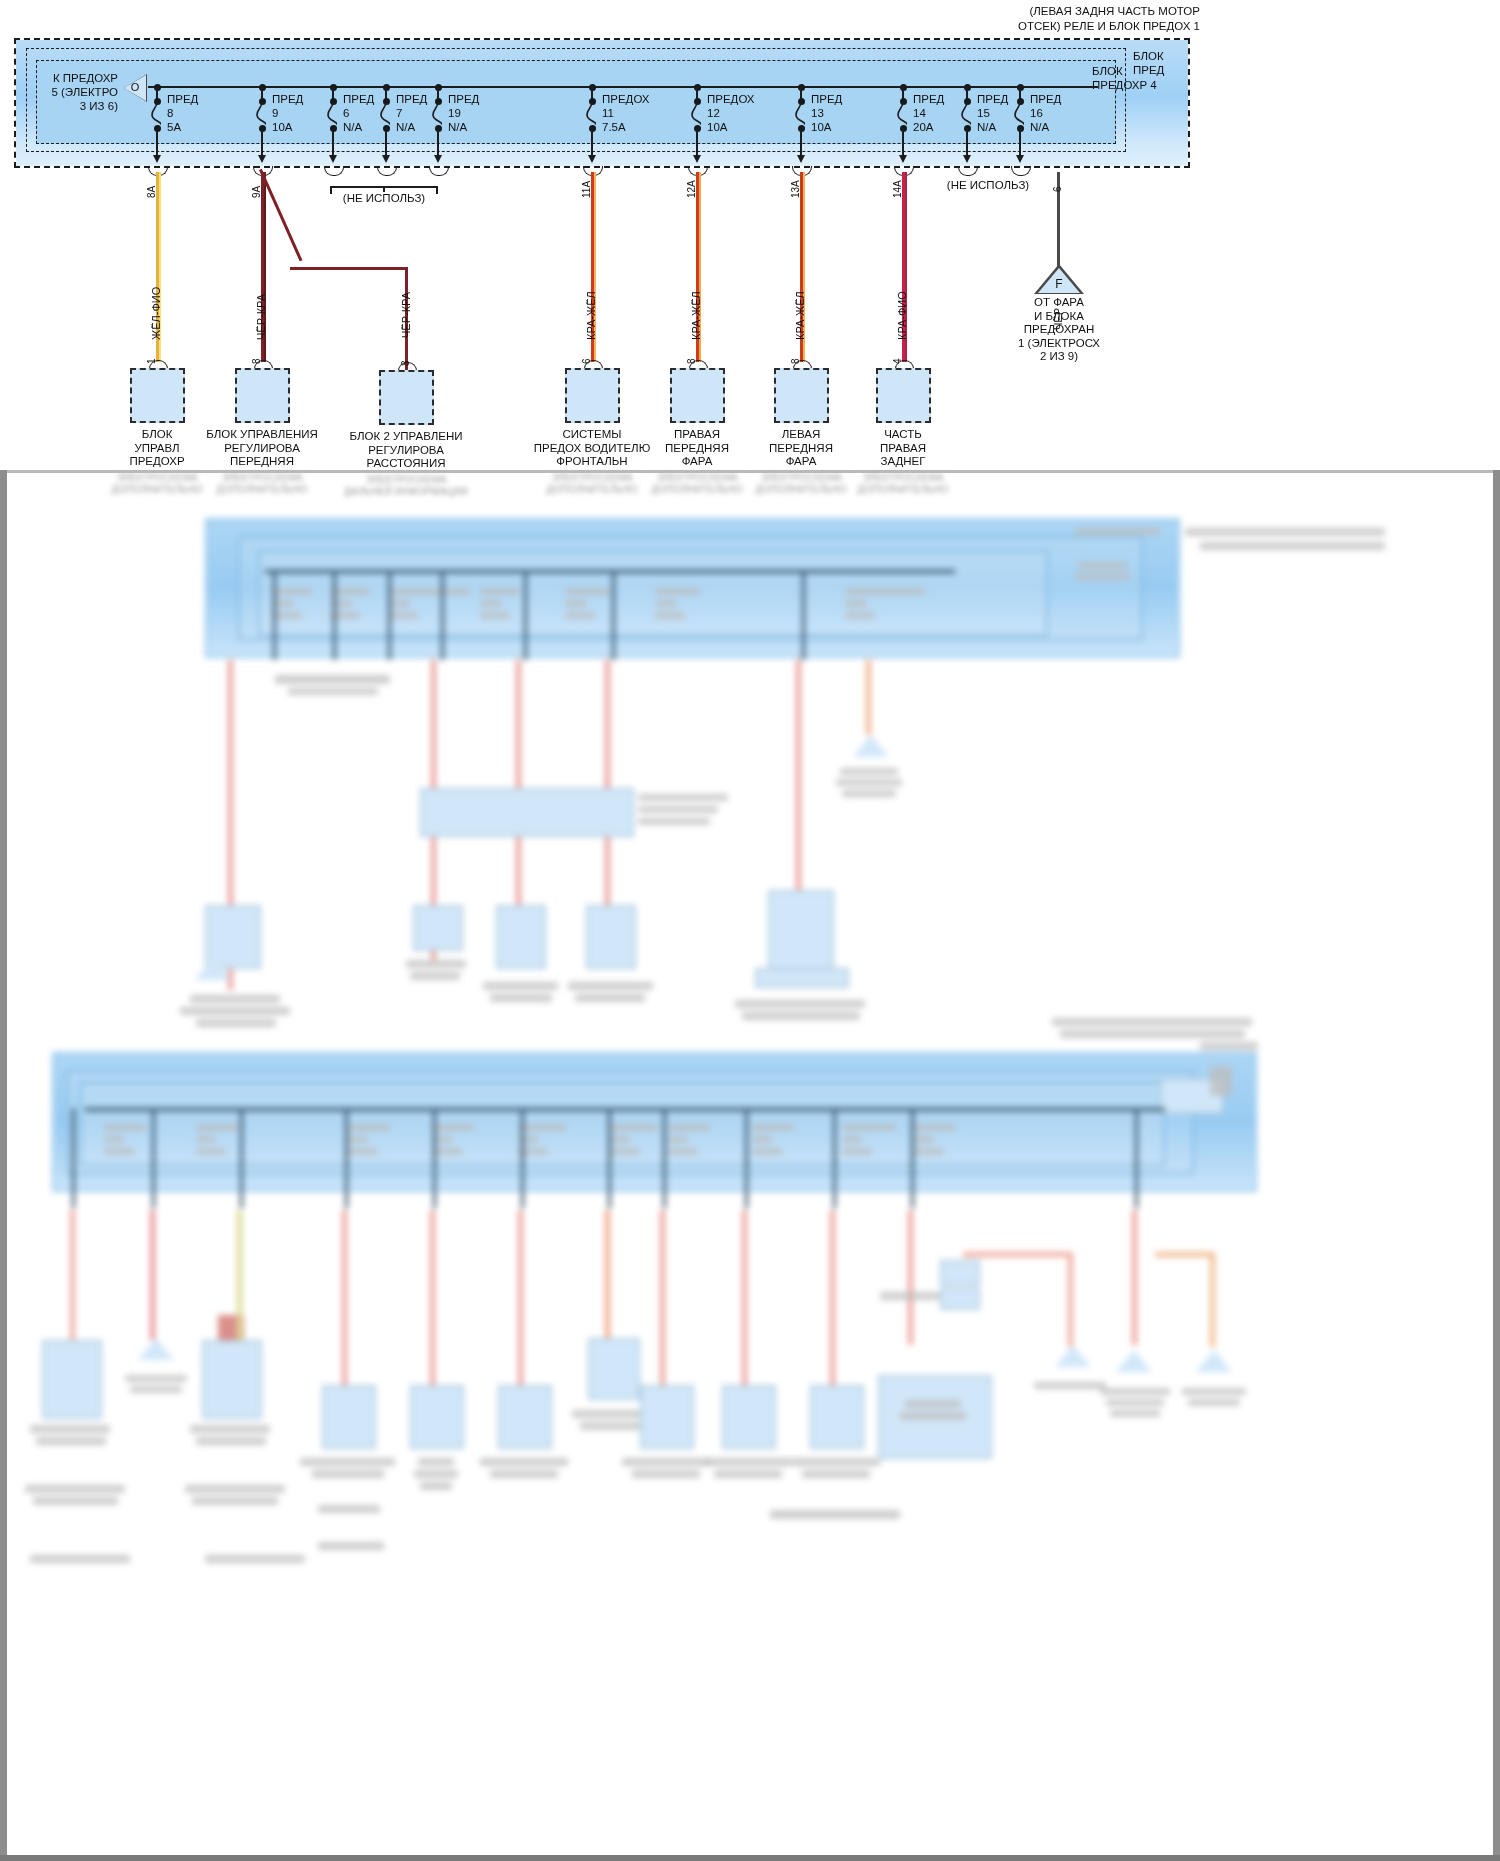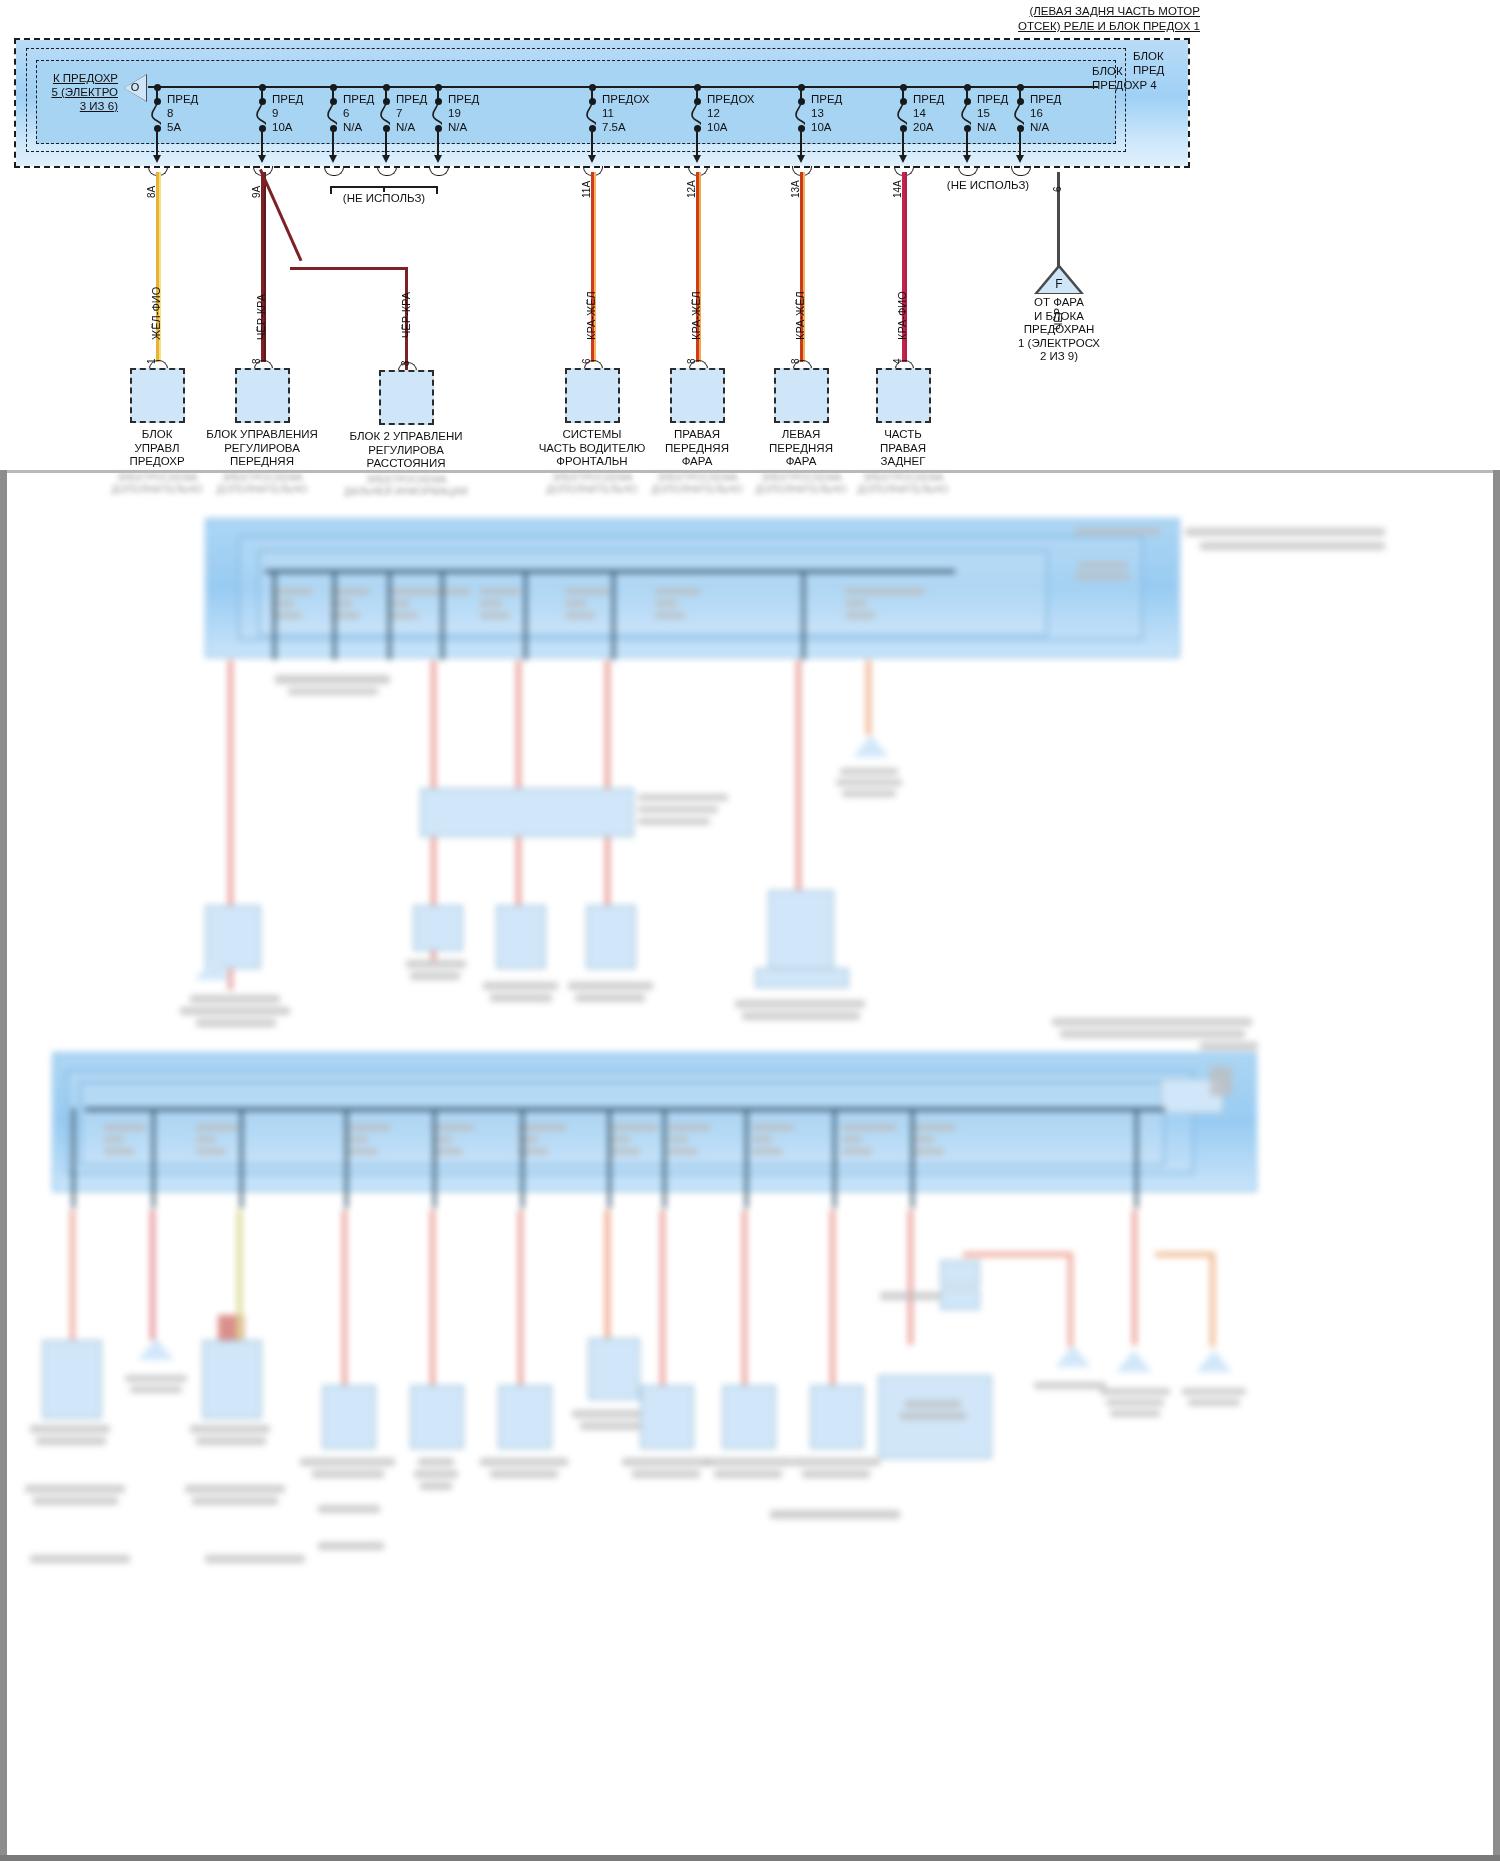--- a/index.html
+++ b/index.html
@@ -8,21 +8,21 @@
 
   
   .frame-left{position:absolute;left:0;top:470px;width:7px;height:1391px;background:#8d8d8d;}
   .frame-right{position:absolute;right:0;top:470px;width:7px;height:1391px;background:#8d8d8d;}
   .frame-bottom{position:absolute;left:0;bottom:0;width:1500px;height:6px;background:#7a7a7a;}
   .frame-topline{position:absolute;left:0;top:470px;width:1500px;height:3px;background:#b9b9b9;}
 
   
   .t{position:absolute;white-space:pre;font-size:11.5px;line-height:13px;color:#111;}
   .t.c{text-align:center;}
-  .t.r{text-align:right;text-decoration:underline;}
+  .t.r{text-align:right;}
   .vt{position:absolute;white-space:nowrap;font-size:11px;color:#111;
       transform-origin:0 0;transform:rotate(-90deg);}
 
   
   .dash-outer{position:absolute;border:2px dashed #1c1c1c;box-sizing:border-box;}
   .fb-fill{position:absolute;box-sizing:border-box;
     background:linear-gradient(180deg,#b9dcf7 0%,#9fd0f5 45%,#cfe8fb 82%,#dff0fd 100%);}
   .fb-fill2{position:absolute;box-sizing:border-box;background:#a8d4f3;}
 
   
@@ -213,21 +213,21 @@
       <div class="cup" style="left:583px;top:166px;"></div>
       <div class="vt" style="left:581px;top:198px;font-size:10px;">11A</div>
       <div class="wire" style="left:590.5px;top:172px;width:3px;height:190px;background:#d2391c;"></div>
       <div class="wire" style="left:593.5px;top:172px;width:2px;height:190px;background:#f3b65a;"></div>
       <div class="vt" style="left:585px;top:340px;">КРА-ЖЁЛ</div>
       <div class="vt" style="left:581px;top:364px;font-size:10px;">6</div>
       <div class="cbox-cup" style="left:583.5px;top:360px;"></div>
       <div class="cbox" style="left:564.5px;top:368px;"></div>
       <div class="clabel" style="left:517px;top:428px;">
         <div class="div" style="">СИСТЕМЫ</div>
-        <div class="div" style="">ЧАСТЬ ВОДИТЕЛЮ</div>
+        <div class="div" style="">ПРЕДОХ ВОДИТЕЛЮ</div>
         <div class="div" style="">ФРОНТАЛЬН</div>
       </div>
       <div class="ghost" style="left:517px;top:472px;">ЭЛЕКТРОСХЕМА<br>ДОПОЛНИТЕЛЬНО</div>
       <div class="dot" style="left:693.5px;top:83.5px;"></div>
       <div class="blkline" style="left:696.2px;top:86px;width:1.6px;height:14px;"></div>
       <div class="dot" style="left:693.5px;top:98px;"></div>
       <svg width="14" height="30" class="fuse-sq" style="left: 691px; top: 102px;">
         <path d="M6 0 C6 6, 1 7, 1 13 C1 19, 11 19, 11 24 C11 28, 6 28, 6 30" fill="none" stroke="#1c1c1c" stroke-width="1.6"></path>
       </svg>
       <div class="dot" style="left:693.5px;top:125px;"></div>

